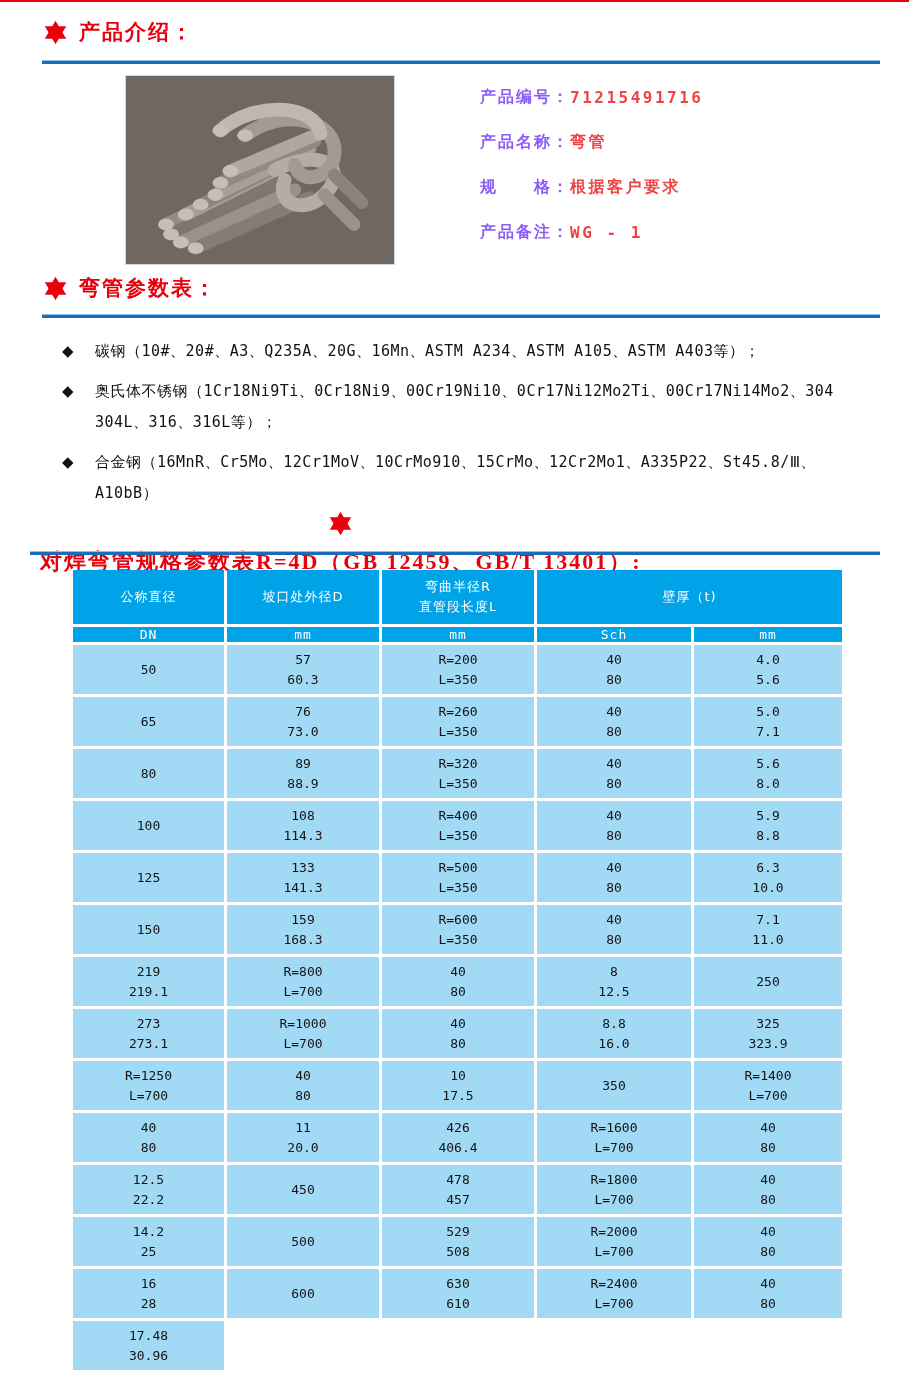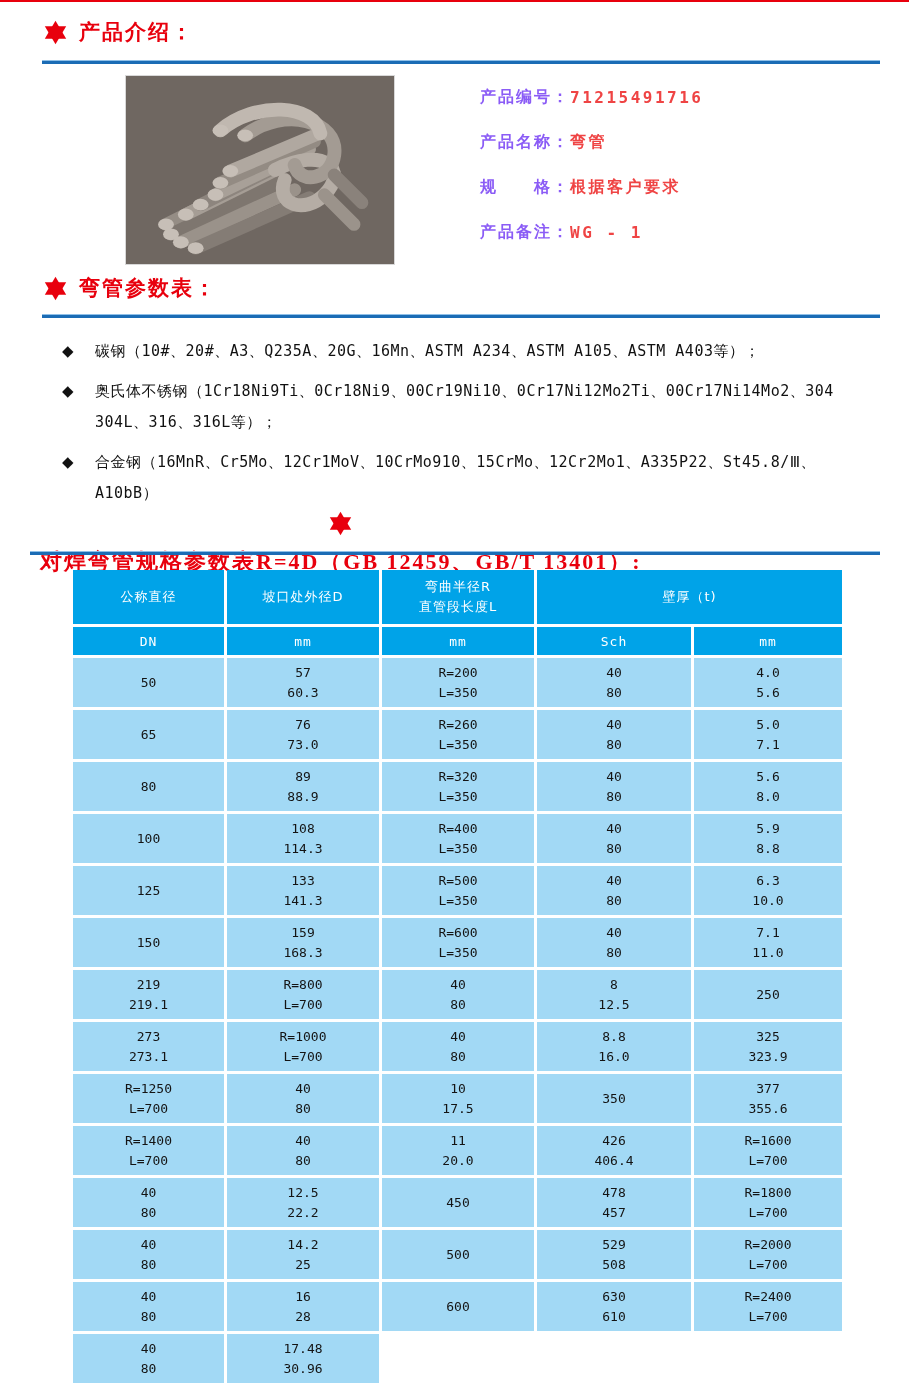--- a/index.html
+++ b/index.html
@@ -34,21 +34,21 @@
     font-family:"DejaVu Sans Mono","Liberation Mono",monospace;letter-spacing:0.5px;}
   .materials .bullet{position:absolute;left:0;top:0;color:#111;font-size:15px;
     font-family:"DejaVu Sans","Liberation Sans",sans-serif;}
 
   
   .spec-grid{position:absolute;top:570px;left:73px;width:757px;
     display:grid;grid-template-columns:151px 152px 152px 154px 148px;gap:3px;}
   .cell{box-sizing:border-box;display:flex;align-items:center;justify-content:center;text-align:center;}
   .cell.head{background:#00a3e8;color:#ffffff;font-size:13px;letter-spacing:1px;}
   .cell.h1row{height:54px;flex-direction:column;line-height:20px;}
-  .cell.h2row{height:28px;font-family:"DejaVu Sans Mono","Liberation Mono",monospace;}
+  .cell.h2row{height:15px;font-family:"DejaVu Sans Mono","Liberation Mono",monospace;}
   .cell.span2{grid-column:span 2;}
   .cell.body{background:#a2d9f5;color:#141414;height:49px;
     font-family:"DejaVu Sans Mono","Liberation Mono",monospace;font-size:13px;}
   .cell.dual{flex-direction:column;justify-content:space-evenly;padding:2px 12px;}
 
   
   .pipes{width:100%;height:100%;display:block;}
 </style>
 </head>
 <body>
@@ -326,24 +326,20 @@
       <span>40</span>
       <span>80</span>
     </div>
   <div class="cell body dual">
       <span>10</span>
       <span>17.5</span>
     </div>
 
   <div class="cell body">350</div>
   <div class="cell body dual">
-      <span>377</span>
-      <span>355.6</span>
-    </div>
-  <div class="cell body dual">
       <span>R=1400</span>
       <span>L=700</span>
     </div>
   <div class="cell body dual">
       <span>40</span>
       <span>80</span>
     </div>
   <div class="cell body dual">
       <span>11</span>
       <span>20.0</span>

